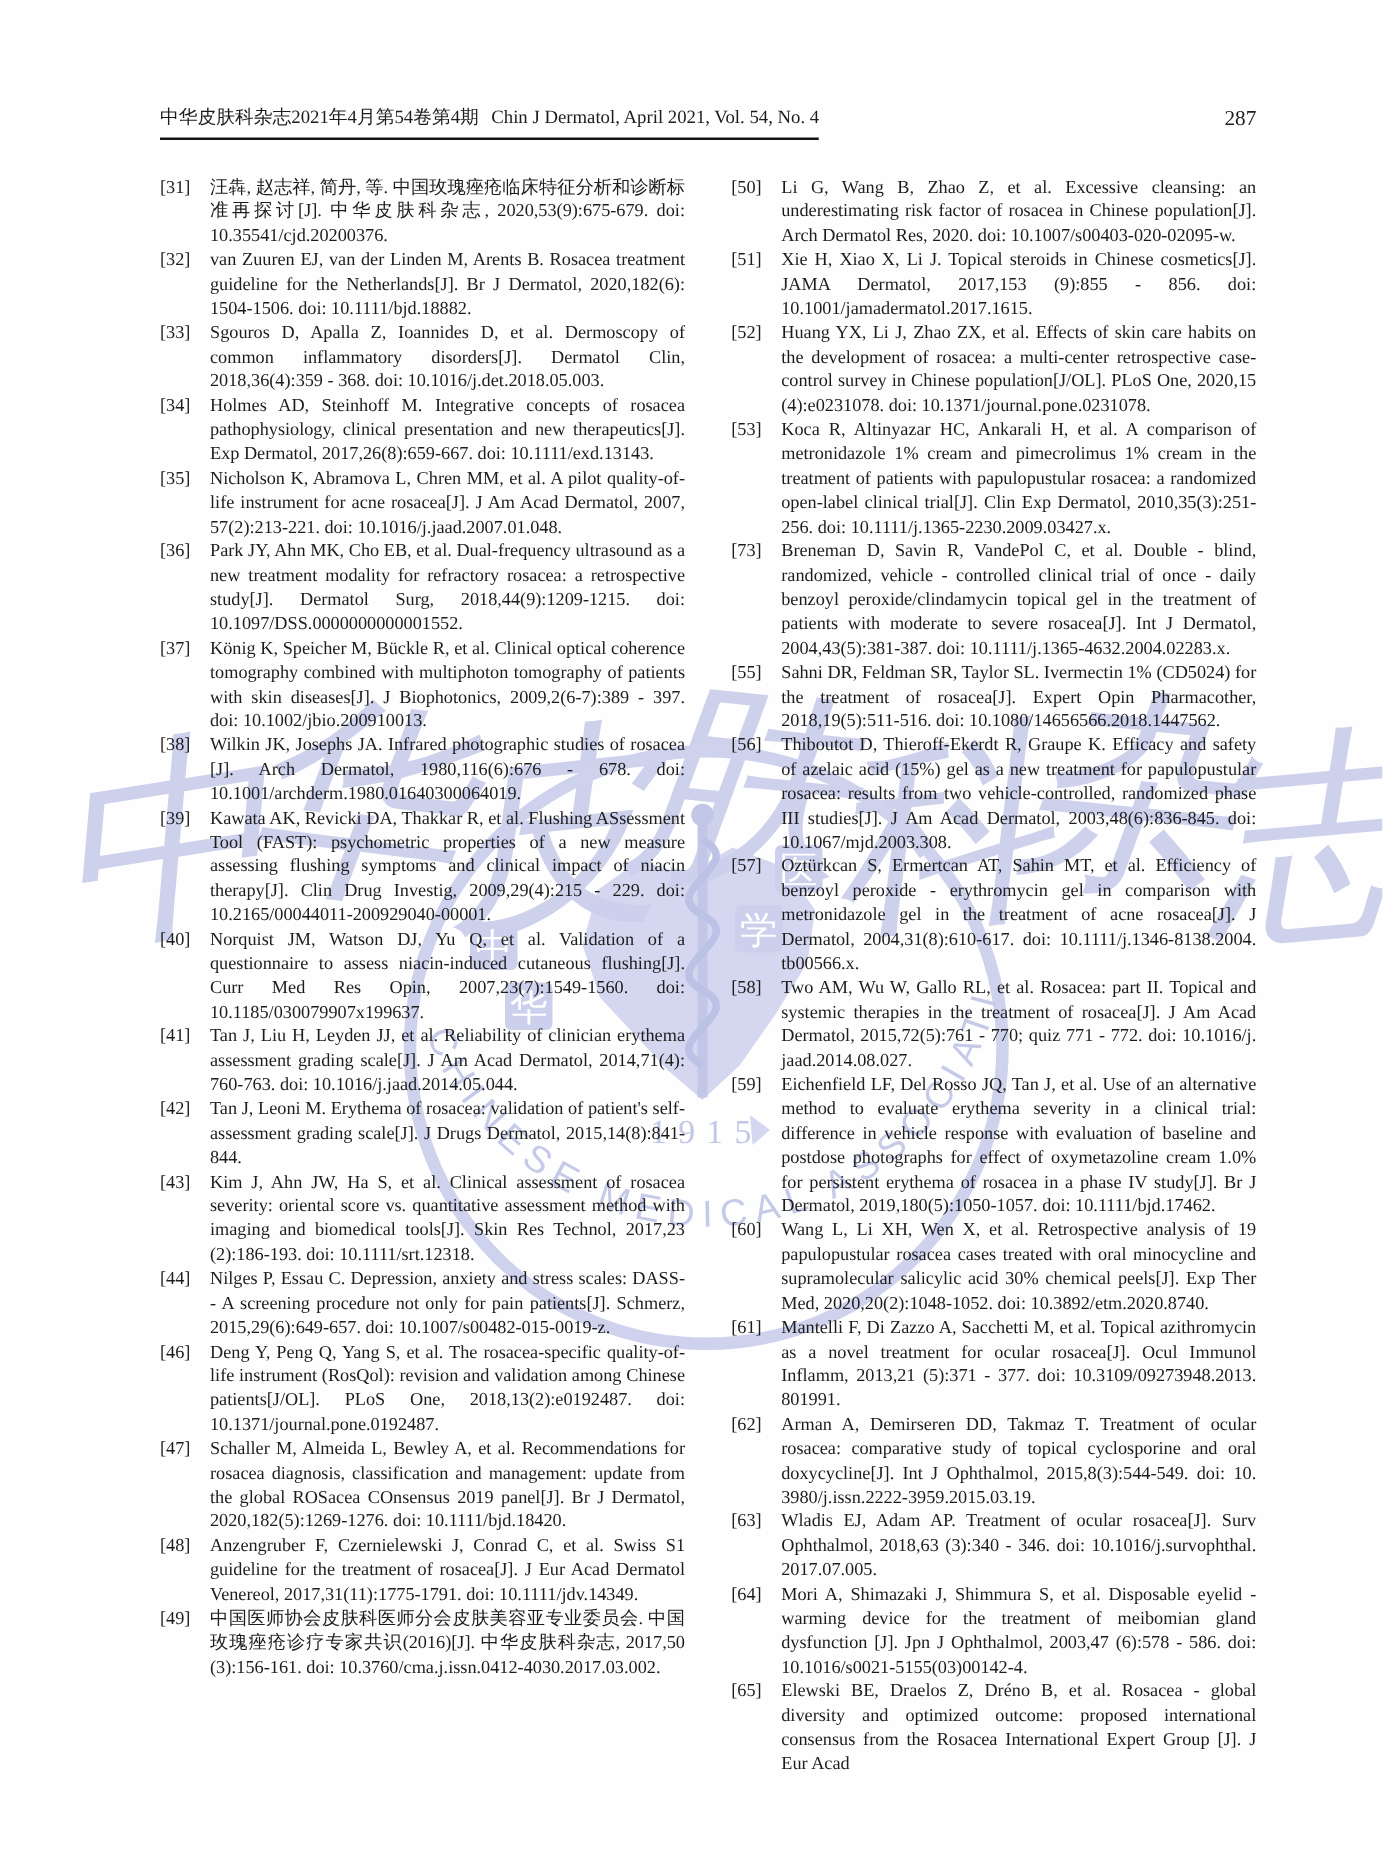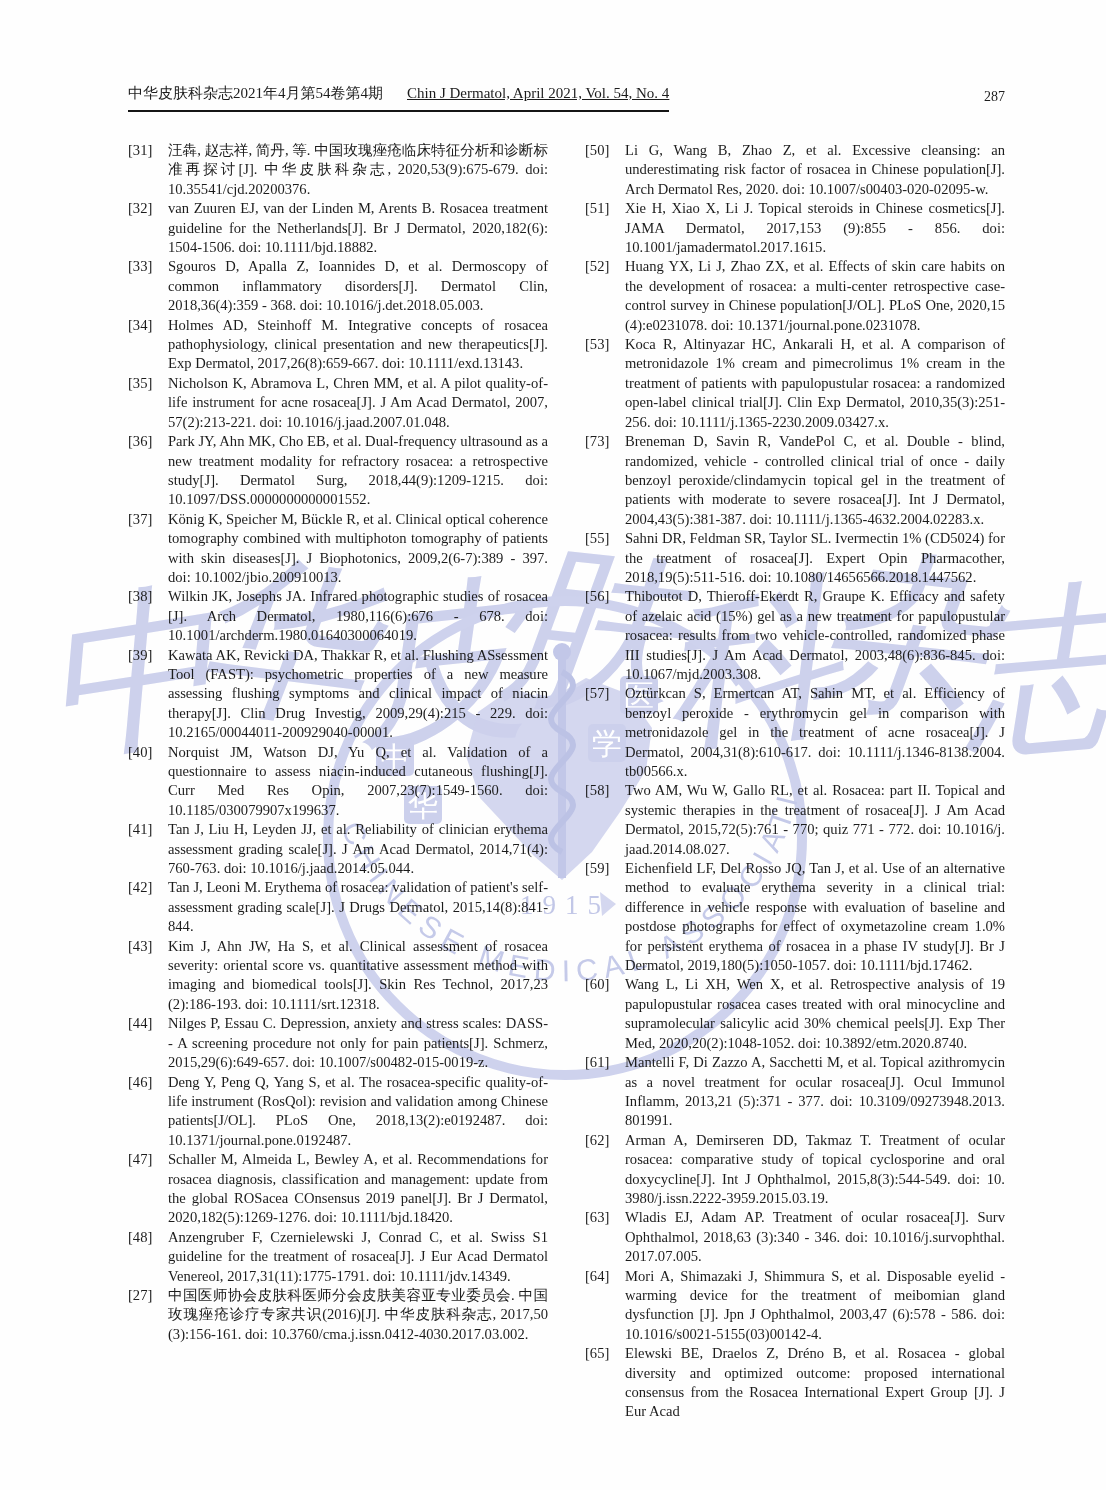--- a/index.html
+++ b/index.html
@@ -13,22 +13,22 @@
   .wm-script{font-size:175px;font-style:italic;fill:#cdd1ec;font-family:"Liberation Serif","DejaVu Serif",serif;}
   .wm-ring{font-size:30px;letter-spacing:7px;fill:#c5cae9;font-family:"Liberation Sans","DejaVu Sans",sans-serif;}
   .wm-year{font-size:27px;letter-spacing:9px;fill:#c2c7e7;font-family:"Liberation Serif",serif;}
   .wm-sealchar{font-size:30px;fill:#ffffff;font-family:"Liberation Serif",serif;}
   
   .header{
     position:absolute;left:128px;top:84px;width:877px;z-index:1;
     display:flex;justify-content:space-between;align-items:flex-end;
   }
   .header-title{font-size:15px;border-bottom:2px solid #151515;padding-bottom:7px;white-space:nowrap;}
-  .header-title .en{margin-left:24px;text-decoration:underline;}
-  .page-number{font-size:14px;padding-bottom:7px;}
+  .header-title .en{margin-left:10px;}
+  .page-number{font-size:17px;padding-bottom:7px;}
   
   .columns{
     position:absolute;left:128px;top:141px;width:877px;z-index:1;
     display:flex;gap:37px;
   }
   .col{width:420px;font-size:14.6px;line-height:19.4px;}
   .ref{display:flex;align-items:flex-start;justify-content:flex-end;}
   .ref-num{flex:0 0 40px;white-space:nowrap;}
   .ref-text{flex:1;text-align:justify;overflow-wrap:anywhere;}
 </style>
@@ -149,21 +149,21 @@
         </div>
         <div class="ref">
           <span class="ref-num">[47]</span>
           <div class="ref-text">Schaller M, Almeida L, Bewley A, et al. Recommendations for rosacea diagnosis, classification and management: update from the global ROSacea COnsensus 2019 panel[J]. Br J Dermatol, 2020,182(5):1269-1276. doi: 10.1111/bjd.18420.</div>
         </div>
         <div class="ref">
           <span class="ref-num">[48]</span>
           <div class="ref-text">Anzengruber F, Czernielewski J, Conrad C, et al. Swiss S1 guideline for the treatment of rosacea[J]. J Eur Acad Dermatol Venereol, 2017,31(11):1775-1791. doi: 10.1111/jdv.14349.</div>
         </div>
         <div class="ref">
-          <span class="ref-num">[27]</span>
+          <span class="ref-num">[49]</span>
           <div class="ref-text">中国医师协会皮肤科医师分会皮肤美容亚专业委员会. 中国玫瑰痤疮诊疗专家共识(2016)[J]. 中华皮肤科杂志, 2017,50 (3):156-161. doi: 10.3760/cma.j.issn.0412-4030.2017.03.002.</div>
         </div>
       </div>
     <div class="col" id="col-right">
         <div class="ref">
           <span class="ref-num">[50]</span>
           <div class="ref-text">Li G, Wang B, Zhao Z, et al. Excessive cleansing: an underestimating risk factor of rosacea in Chinese population[J]. Arch Dermatol Res, 2020. doi: 10.1007/s00403-020-02095-w.</div>
         </div>
         <div class="ref">
           <span class="ref-num">[51]</span>

